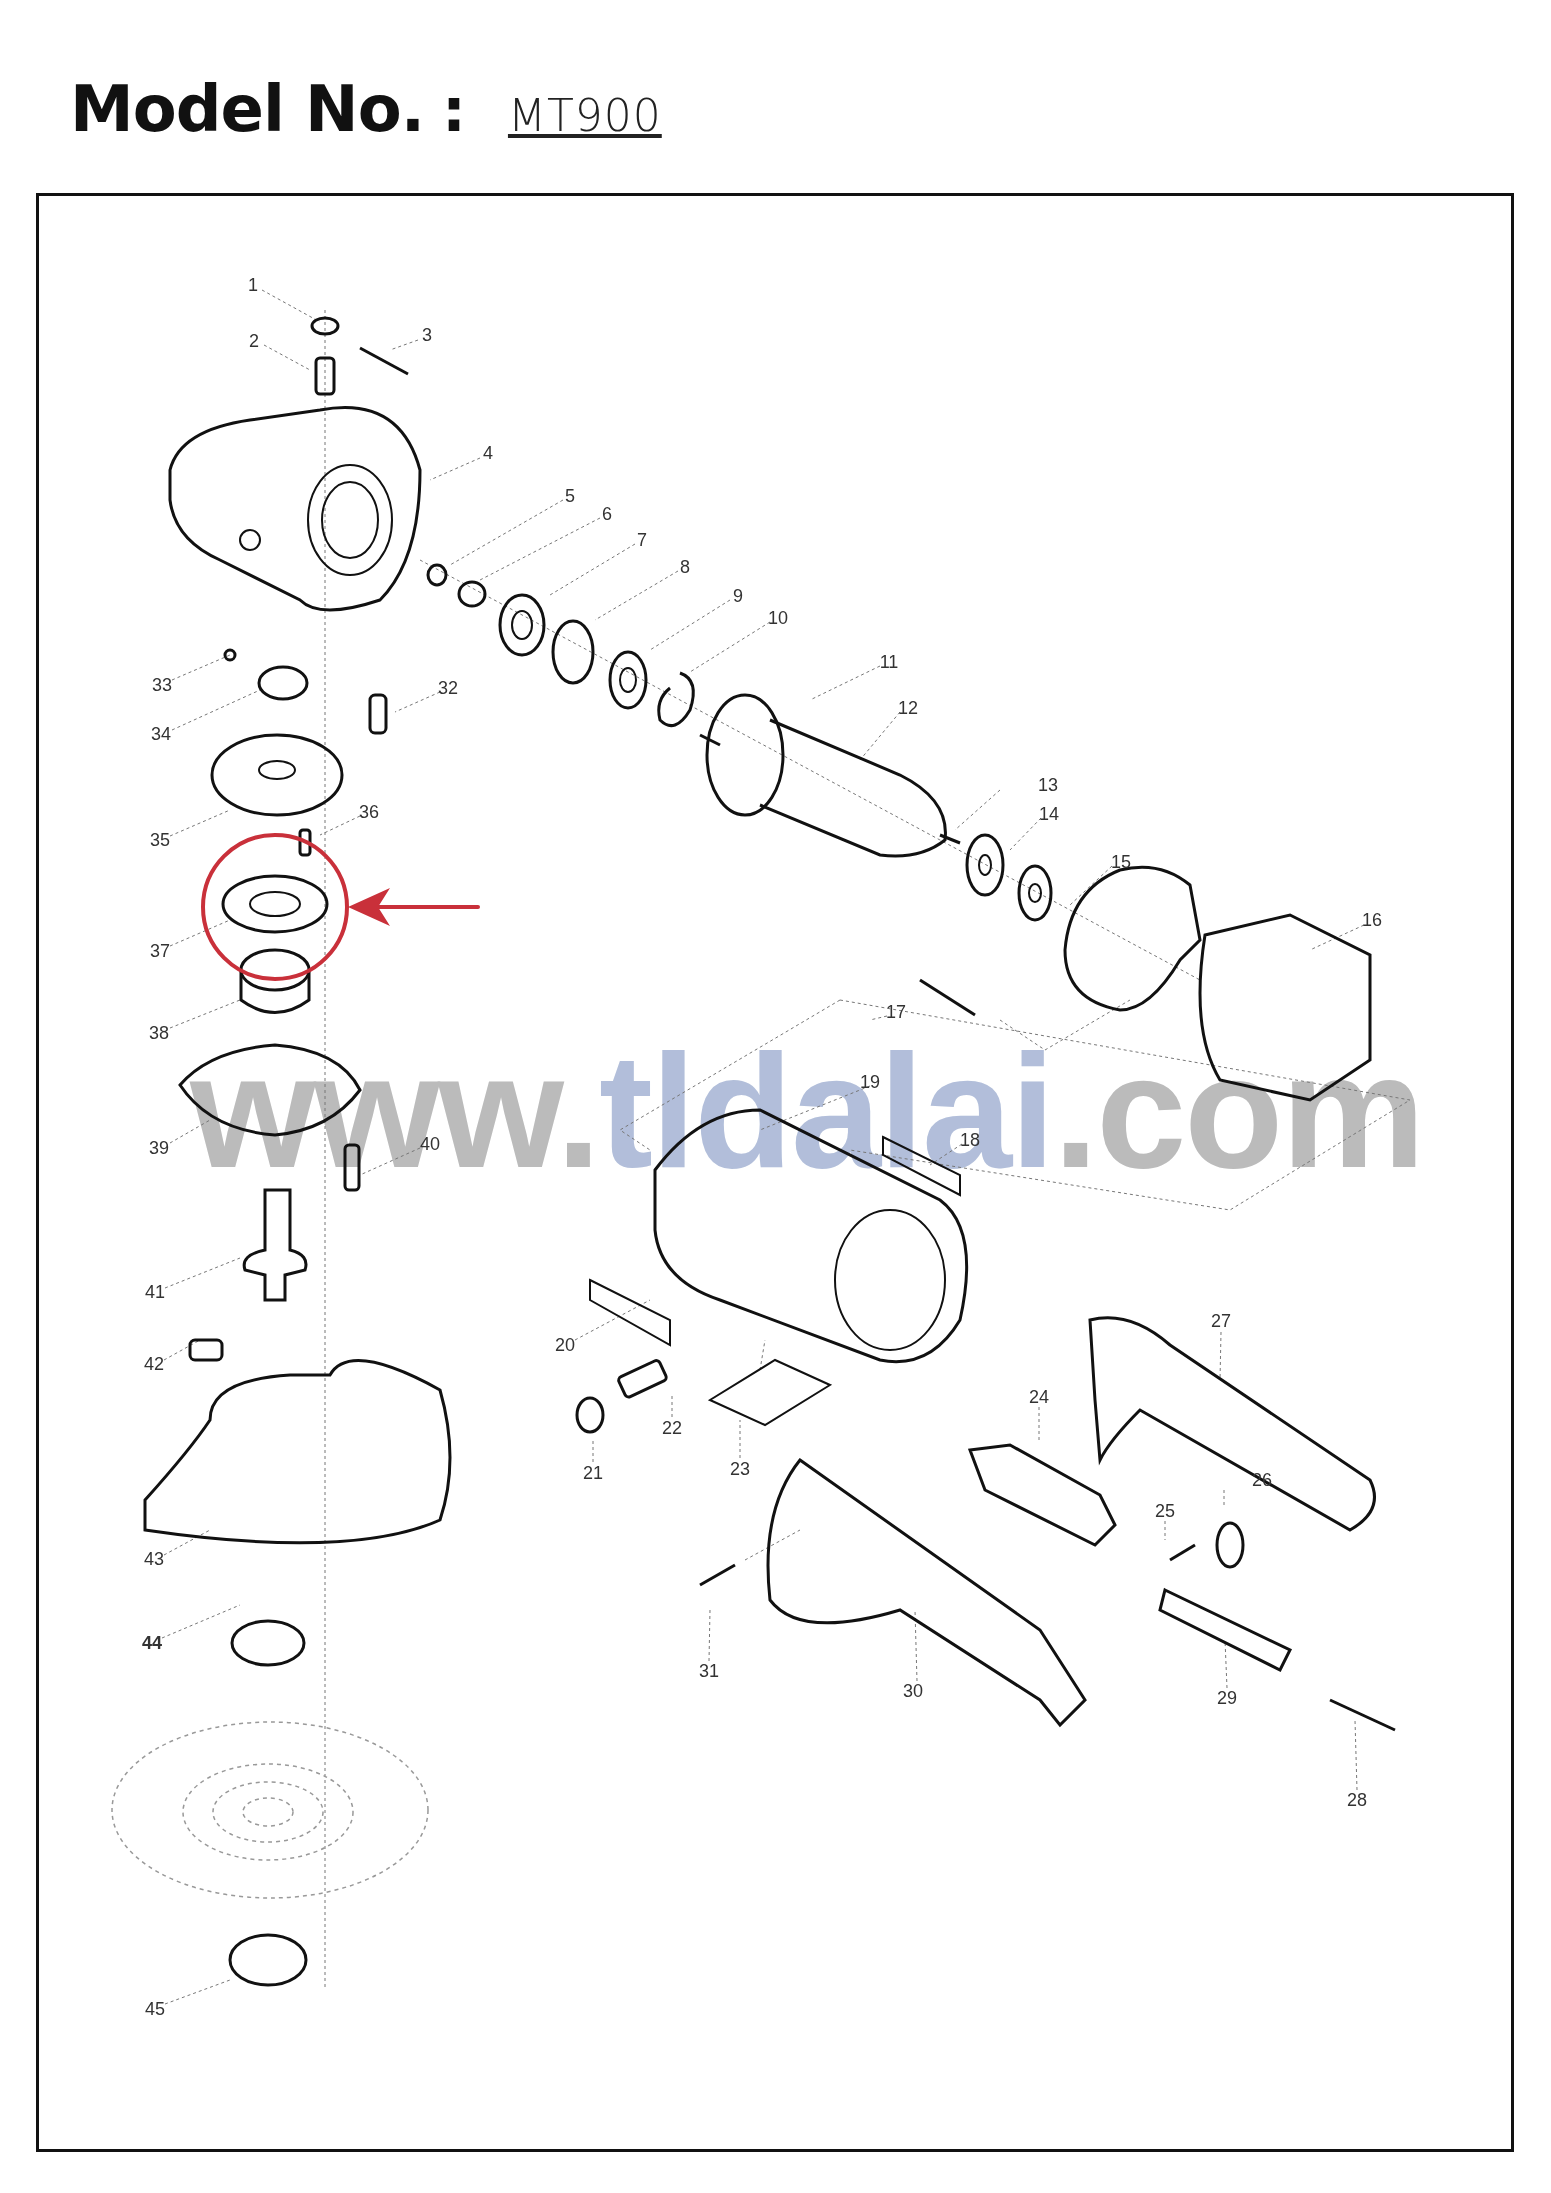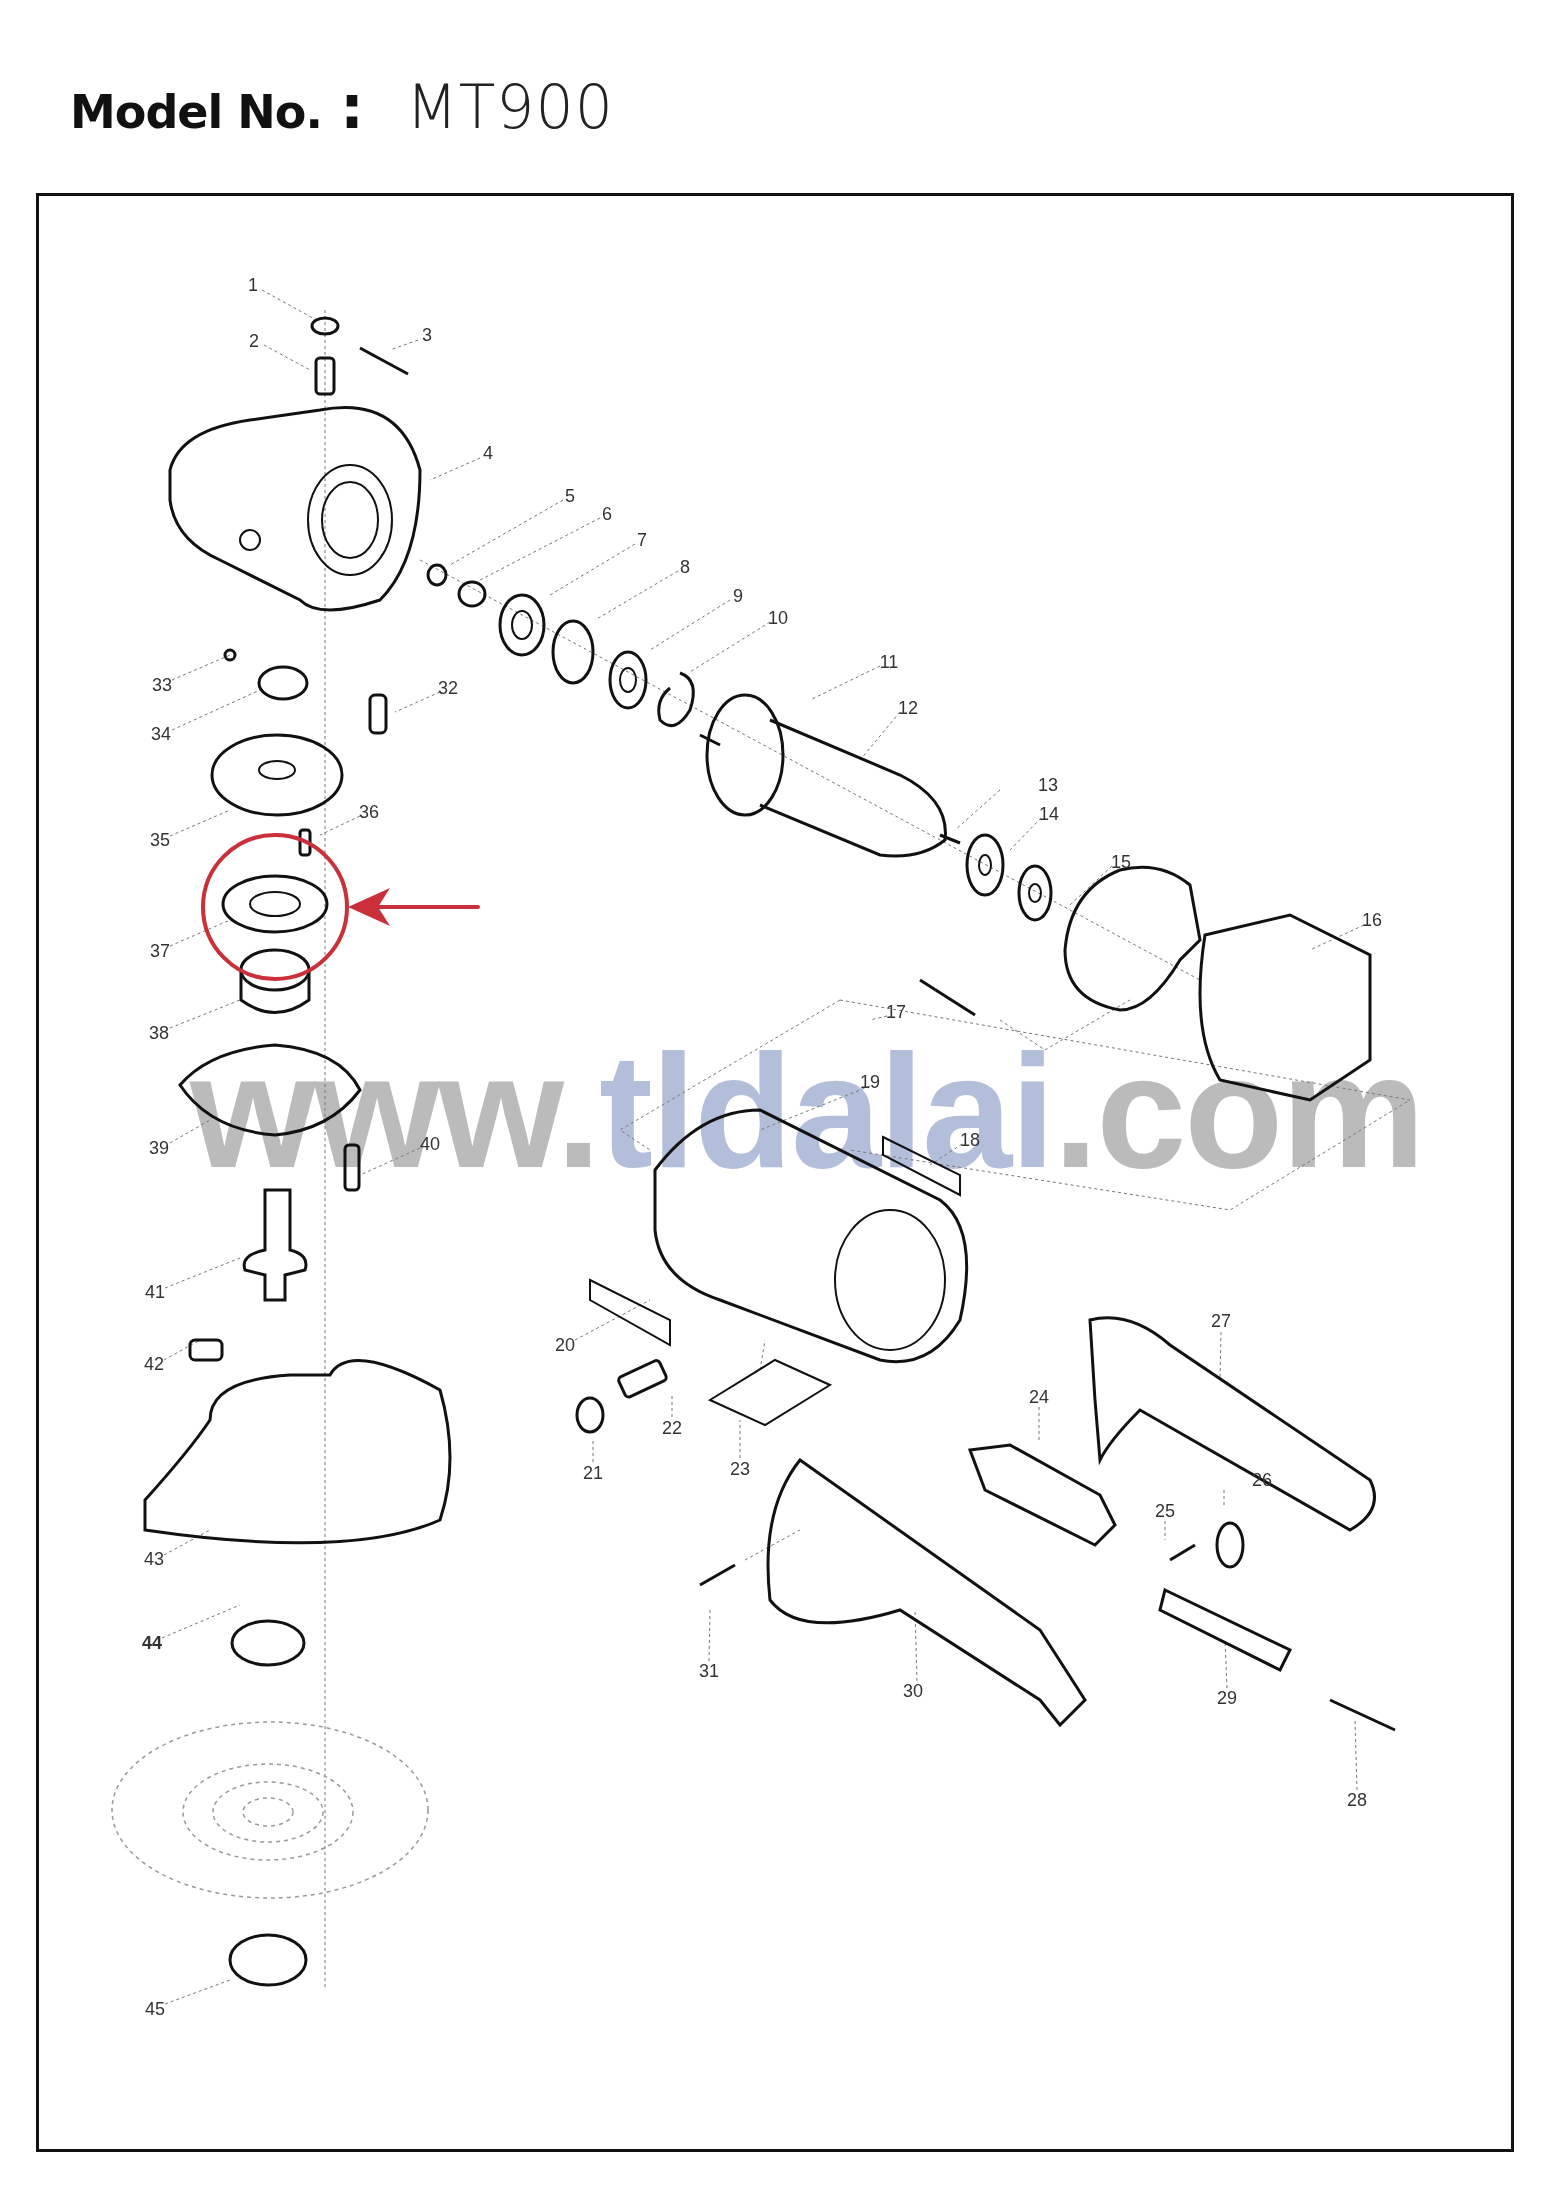--- a/index.html
+++ b/index.html
@@ -1,20 +1,20 @@
 <!DOCTYPE html>
 <html><head>
 <meta charset="utf-8">
 <style>
   html, body { margin: 0; padding: 0; background: #ffffff; }
   body { width: 1551px; height: 2193px; position: relative; overflow: hidden; font-family: "Liberation Sans", sans-serif; }
   .title { position: absolute; left: 70px; top: 72px; height: 90px; display: flex; align-items: baseline; white-space: nowrap; color: #111; }
-  .title-label { font-family: "DejaVu Sans", sans-serif; font-weight: bold; font-size: 46px; letter-spacing: -1px; }
+  .title-label { font-family: "DejaVu Sans", sans-serif; font-weight: bold; font-size: 64px; letter-spacing: -1px; }
   .title-colon { font-family: "DejaVu Sans", sans-serif; font-weight: bold; font-size: 60px; margin-left: 18px; }
-  .title-value { font-family: "DejaVu Sans", sans-serif; font-weight: 200; font-size: 60px; margin-left: 42px; letter-spacing: 1px; font-stretch: condensed; -webkit-text-stroke: 0; color: #222; }
+  .title-value { font-family: "DejaVu Sans", sans-serif; font-weight: 200; font-size: 44px; margin-left: 42px; letter-spacing: 1px; font-stretch: condensed; -webkit-text-stroke: 0; color: #222; text-decoration: underline; }
   .frame { position: absolute; left: 36px; top: 193px; width: 1478px; height: 1959px; border: 3px solid #111; box-sizing: border-box; }
   svg.diagram { position: absolute; left: 0; top: 0; width: 1551px; height: 2193px; }
   .lbl { position: absolute; font-family: "Liberation Sans", sans-serif; font-size: 18px; color: #333; transform: translate(-50%, -50%); line-height: 1; }
   .watermark { position: absolute; left: 190px; top: 1030px; font-family: "Liberation Sans", sans-serif; font-weight: bold; font-size: 162px; letter-spacing: -2px; white-space: nowrap; line-height: 1; opacity: 0.9; }
   .wm-www { color: #b4b4b4; }
   .wm-mid { color: #aab8d6; }
   .wm-com { color: #b4b4b4; }
 </style>
 </head>
 <body>

